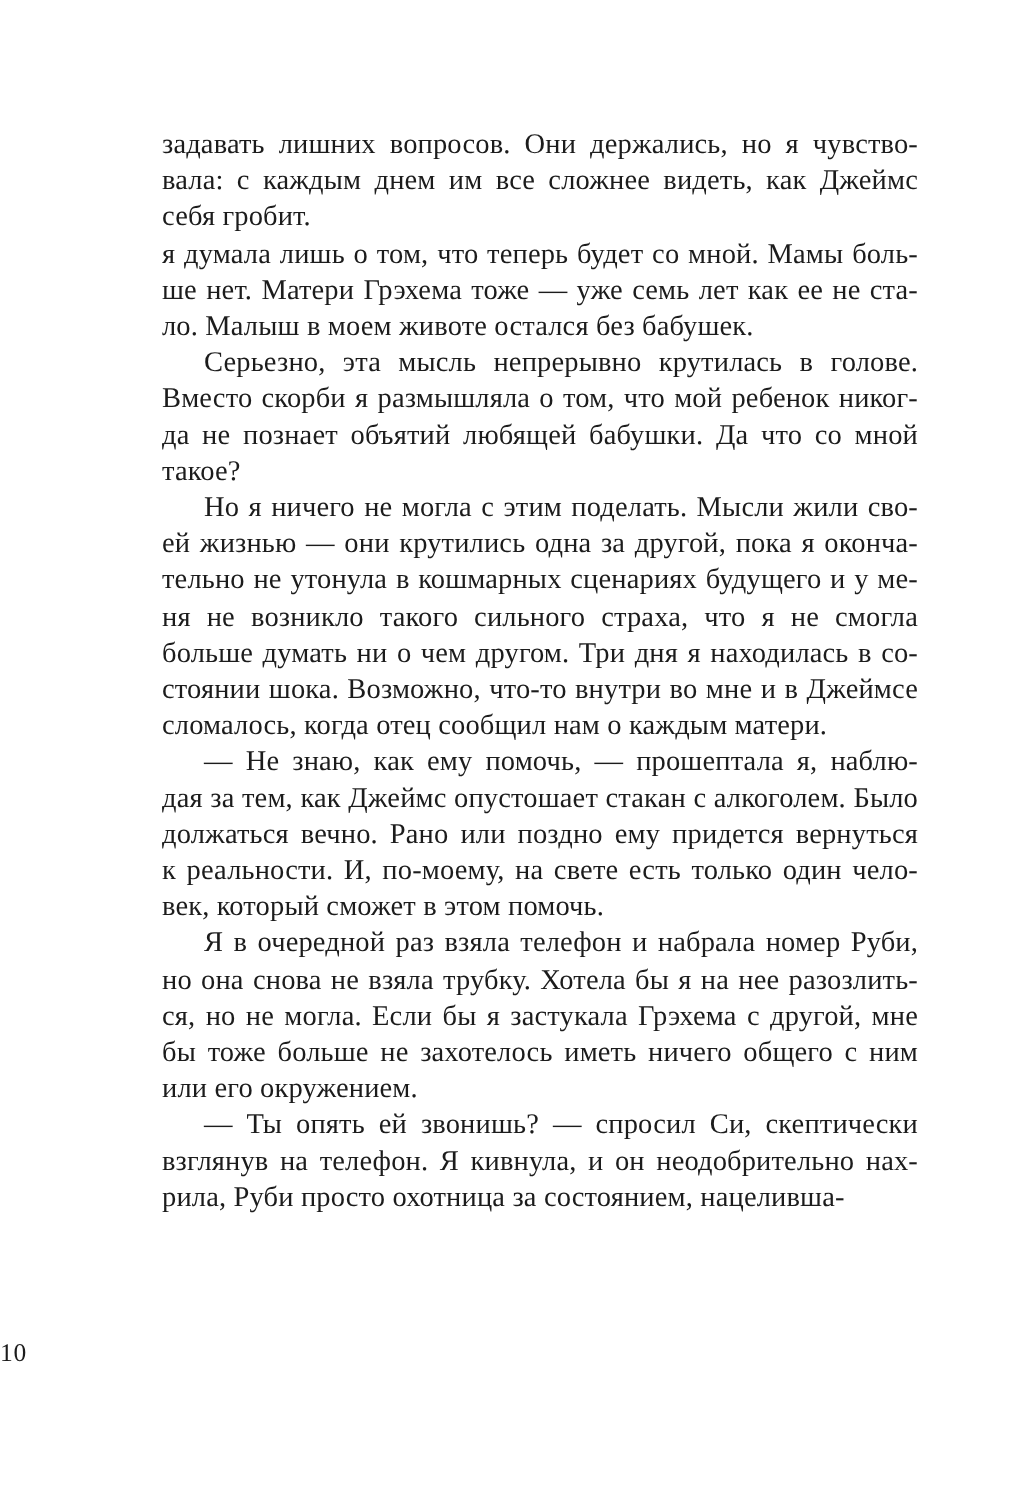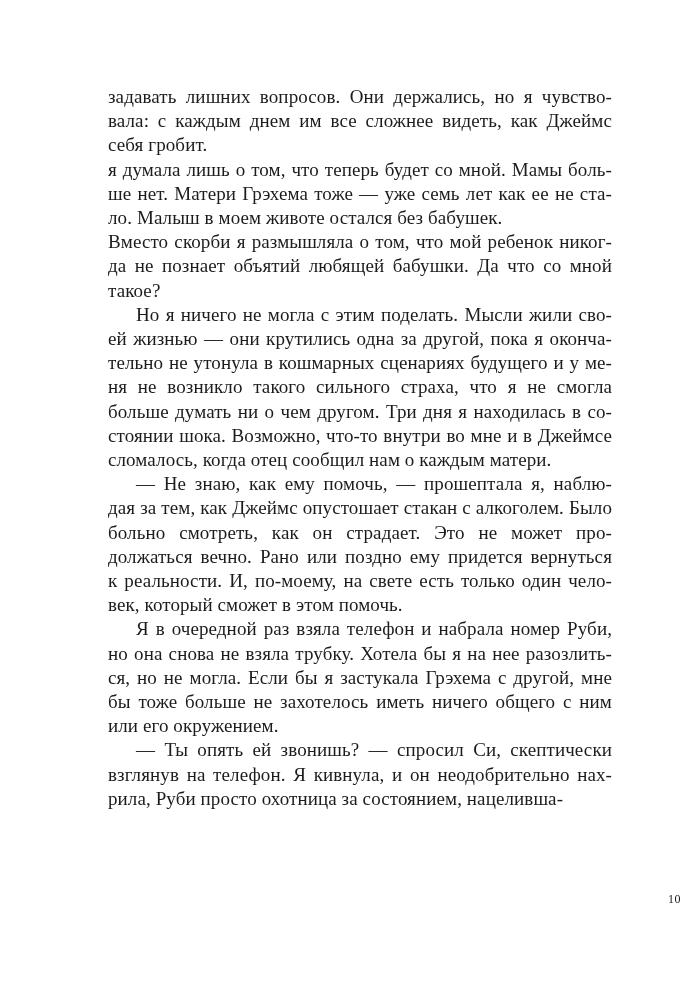--- a/index.html
+++ b/index.html
@@ -41,58 +41,58 @@
     text-align-last: left;
   }
   .line.indented {
     text-indent: 28px;
   }
   .page-number {
     position: absolute;
     left: 0;
     right: 0;
     top: 892px;
-    text-align: right;
-    font-size: 12px;
+    text-align: left;
+    font-size: 17px;
     letter-spacing: 0.5px;
   }
 </style>
 </head>
 <body style="background: rgb(255, 255, 255);">
 
 <div class="page" style="color: rgb(28, 28, 28);">
   <main class="text-block">
       <div class="para">
         <div class="line">задавать лишних вопросов. Они держались, но я чувство-</div>
         <div class="line">вала: с каждым днем им все сложнее видеть, как Джеймс</div>
         <div class="line last">себя гробит.</div>
       </div>
       <div class="para">
         <div class="line">я думала лишь о том, что теперь будет со мной. Мамы боль-</div>
         <div class="line">ше нет. Матери Грэхема тоже — уже семь лет как ее не ста-</div>
         <div class="line last">ло. Малыш в моем животе остался без бабушек.</div>
       </div>
       <div class="para">
+        <div class="line indented">Серьезно, эта мысль непрерывно крутилась в голове.</div>
         <div class="line">Вместо скорби я размышляла о том, что мой ребенок никог-</div>
         <div class="line">да не познает объятий любящей бабушки. Да что со мной</div>
         <div class="line last">такое?</div>
       </div>
       <div class="para">
         <div class="line indented">Но я ничего не могла с этим поделать. Мысли жили сво-</div>
         <div class="line">ей жизнью — они крутились одна за другой, пока я оконча-</div>
         <div class="line">тельно не утонула в кошмарных сценариях будущего и у ме-</div>
         <div class="line">ня не возникло такого сильного страха, что я не смогла</div>
         <div class="line">больше думать ни о чем другом. Три дня я находилась в со-</div>
         <div class="line">стоянии шока. Возможно, что-то внутри во мне и в Джеймсе</div>
         <div class="line last">сломалось, когда отец сообщил нам о каждым матери.</div>
       </div>
       <div class="para">
         <div class="line indented">— Не знаю, как ему помочь, — прошептала я, наблю-</div>
         <div class="line">дая за тем, как Джеймс опустошает стакан с алкоголем. Было</div>
-        <div class="line">больно смотреть, как он страдает. Это не может про-</div>
         <div class="line">должаться вечно. Рано или поздно ему придется вернуться</div>
         <div class="line">к реальности. И, по-моему, на свете есть только один чело-</div>
         <div class="line last">век, который сможет в этом помочь.</div>
       </div>
       <div class="para">
         <div class="line indented">Я в очередной раз взяла телефон и набрала номер Руби,</div>
         <div class="line">но она снова не взяла трубку. Хотела бы я на нее разозлить-</div>
         <div class="line">ся, но не могла. Если бы я застукала Грэхема с другой, мне</div>
         <div class="line">бы тоже больше не захотелось иметь ничего общего с ним</div>
         <div class="line last">или его окружением.</div>

